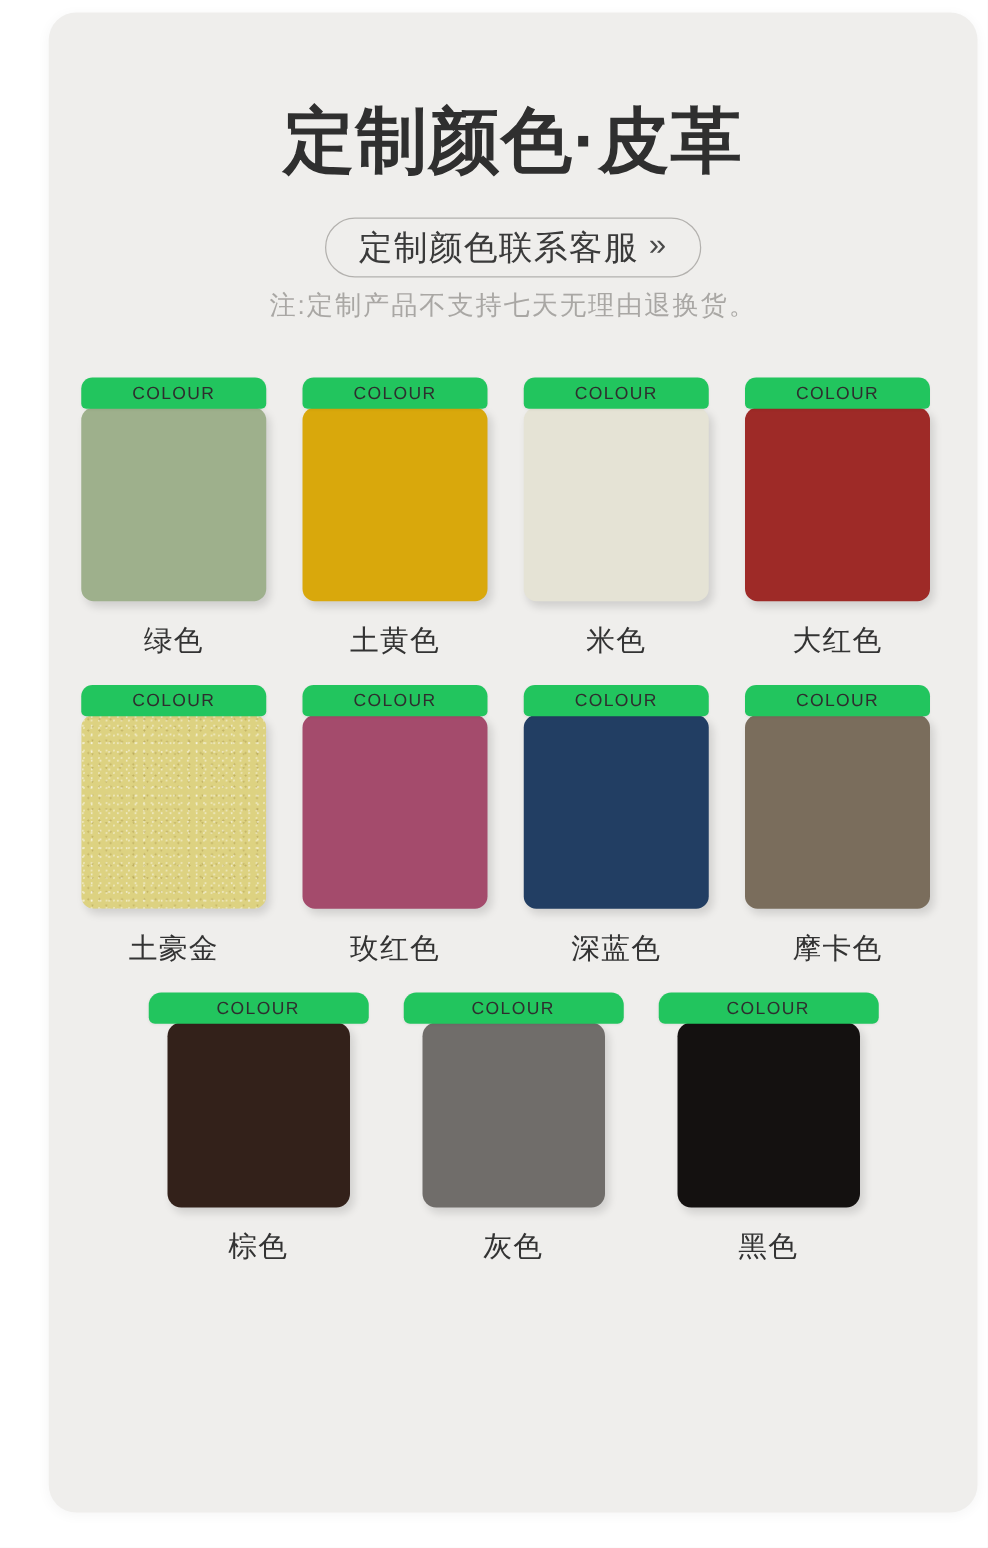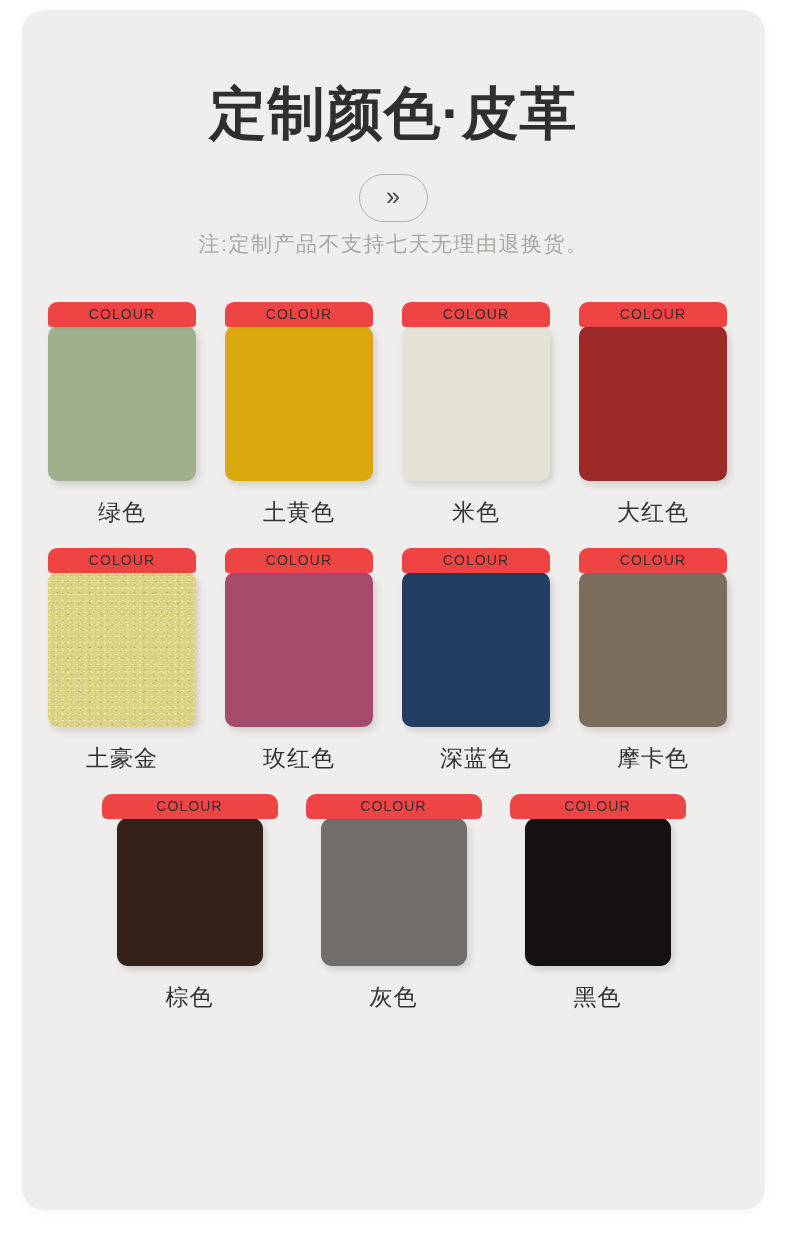--- a/index.html
+++ b/index.html
@@ -17,21 +17,21 @@
   .page {
     position: relative;
     width: 790px;
     height: 1238px;
     background: #ffffff;
   }
 
   
   .card {
     position: absolute;
-    left: 22px;
+    left: 39px;
     top: 10px;
     width: 743px;
     height: 1200px;
     background: #efeeec;
     border-radius: 22px;
     box-shadow: 0 2px 10px rgba(0,0,0,0.045);
     overflow: hidden;
   }
 
   
@@ -108,21 +108,21 @@
     width: 148px;
     display: flex;
     flex-direction: column;
     align-items: center;
   }
   .swatch.wide { width: 176px; }
 
   .colour-tab {
     width: 100%;
     height: 25px;
-    background: #ef4444;
+    background: #22c55e;
     border-radius: 9px 9px 4px 4px;
     display: flex;
     align-items: center;
     justify-content: center;
     font-size: 14px;
     letter-spacing: 1.1px;
     color: #2e2e2e;
     position: relative;
     z-index: 2;
     box-shadow: 0 1px 2px rgba(0,0,0,0.05);
@@ -171,20 +171,21 @@
 <body>
 
 <div class="page" style="background: rgb(255, 255, 255);">
   <div class="card" style="background: rgb(239, 238, 236);">
 
     <div class="header">
       <h1 class="title">定制颜色·皮革</h1>
 
       <div class="cta-wrap">
         <button class="cta-button">
+          <span>定制颜色联系客服</span>
           <span class="cta-chevron">»</span>
         </button>
       </div>
 
       <div class="note">注:定制产品不支持七天无理由退换货。</div>
     </div>
 
     <div class="grid">
 
       <div class="row row-1">

